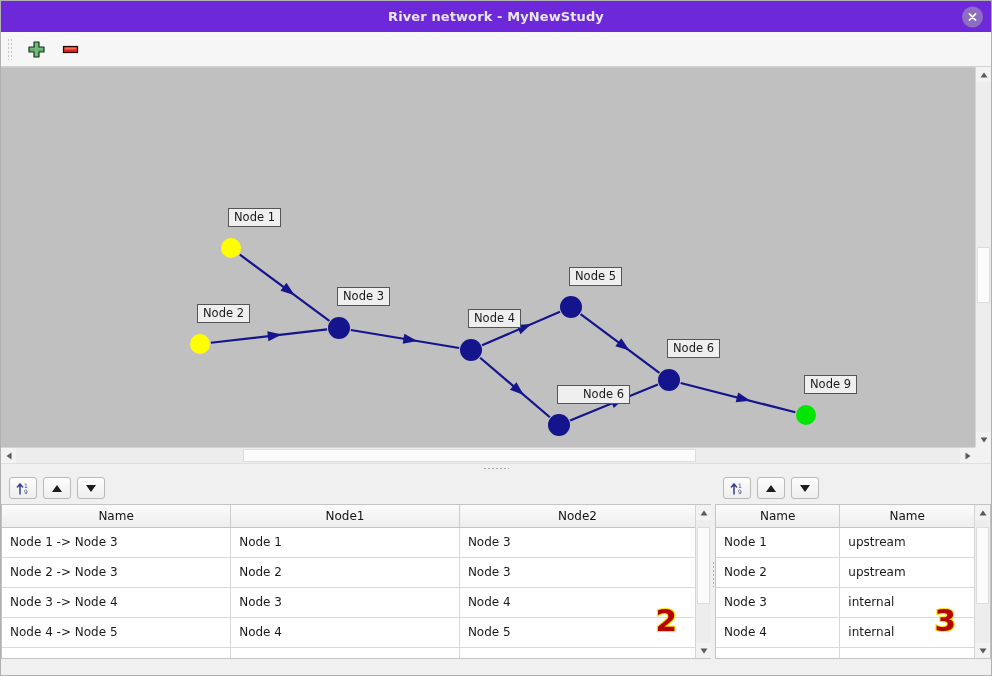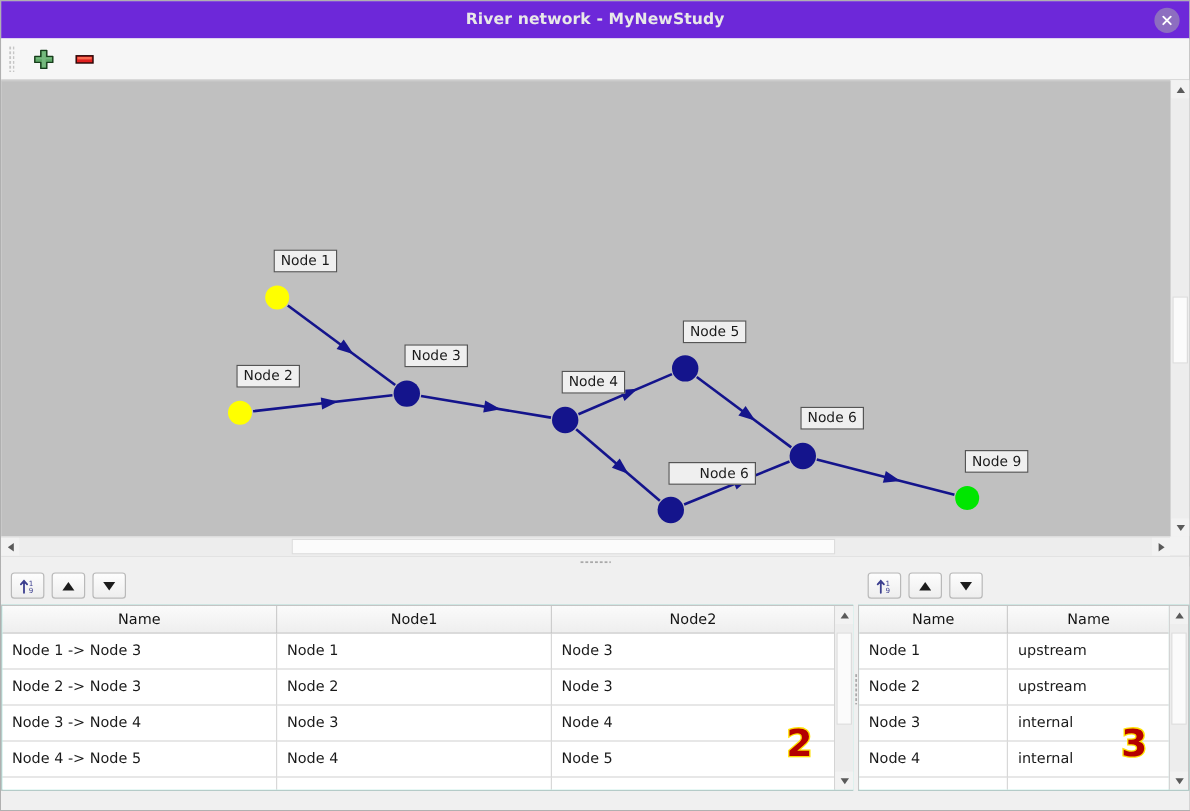--- a/index.html
+++ b/index.html
@@ -186,21 +186,21 @@
     border-radius: 3px;
     display: flex; align-items: center; justify-content: center;
     cursor: pointer;
     padding: 0;
   }
 
   .table-area {
     flex: 1 1 auto;
     display: flex;
     min-height: 0;
-    background: #5eead4;
+    background: #737373;
     border: 1px solid #c4c4c4;
     margin: 0 0 0 0;
     position: relative;
   }
   .panel-left .table-area { border-right: none; }
   .table-scroll { flex: 1 1 auto; overflow: hidden; position: relative; background:#fff; }
   table.grid {
     width: 100%;
     border-collapse: collapse;
     table-layout: fixed;

